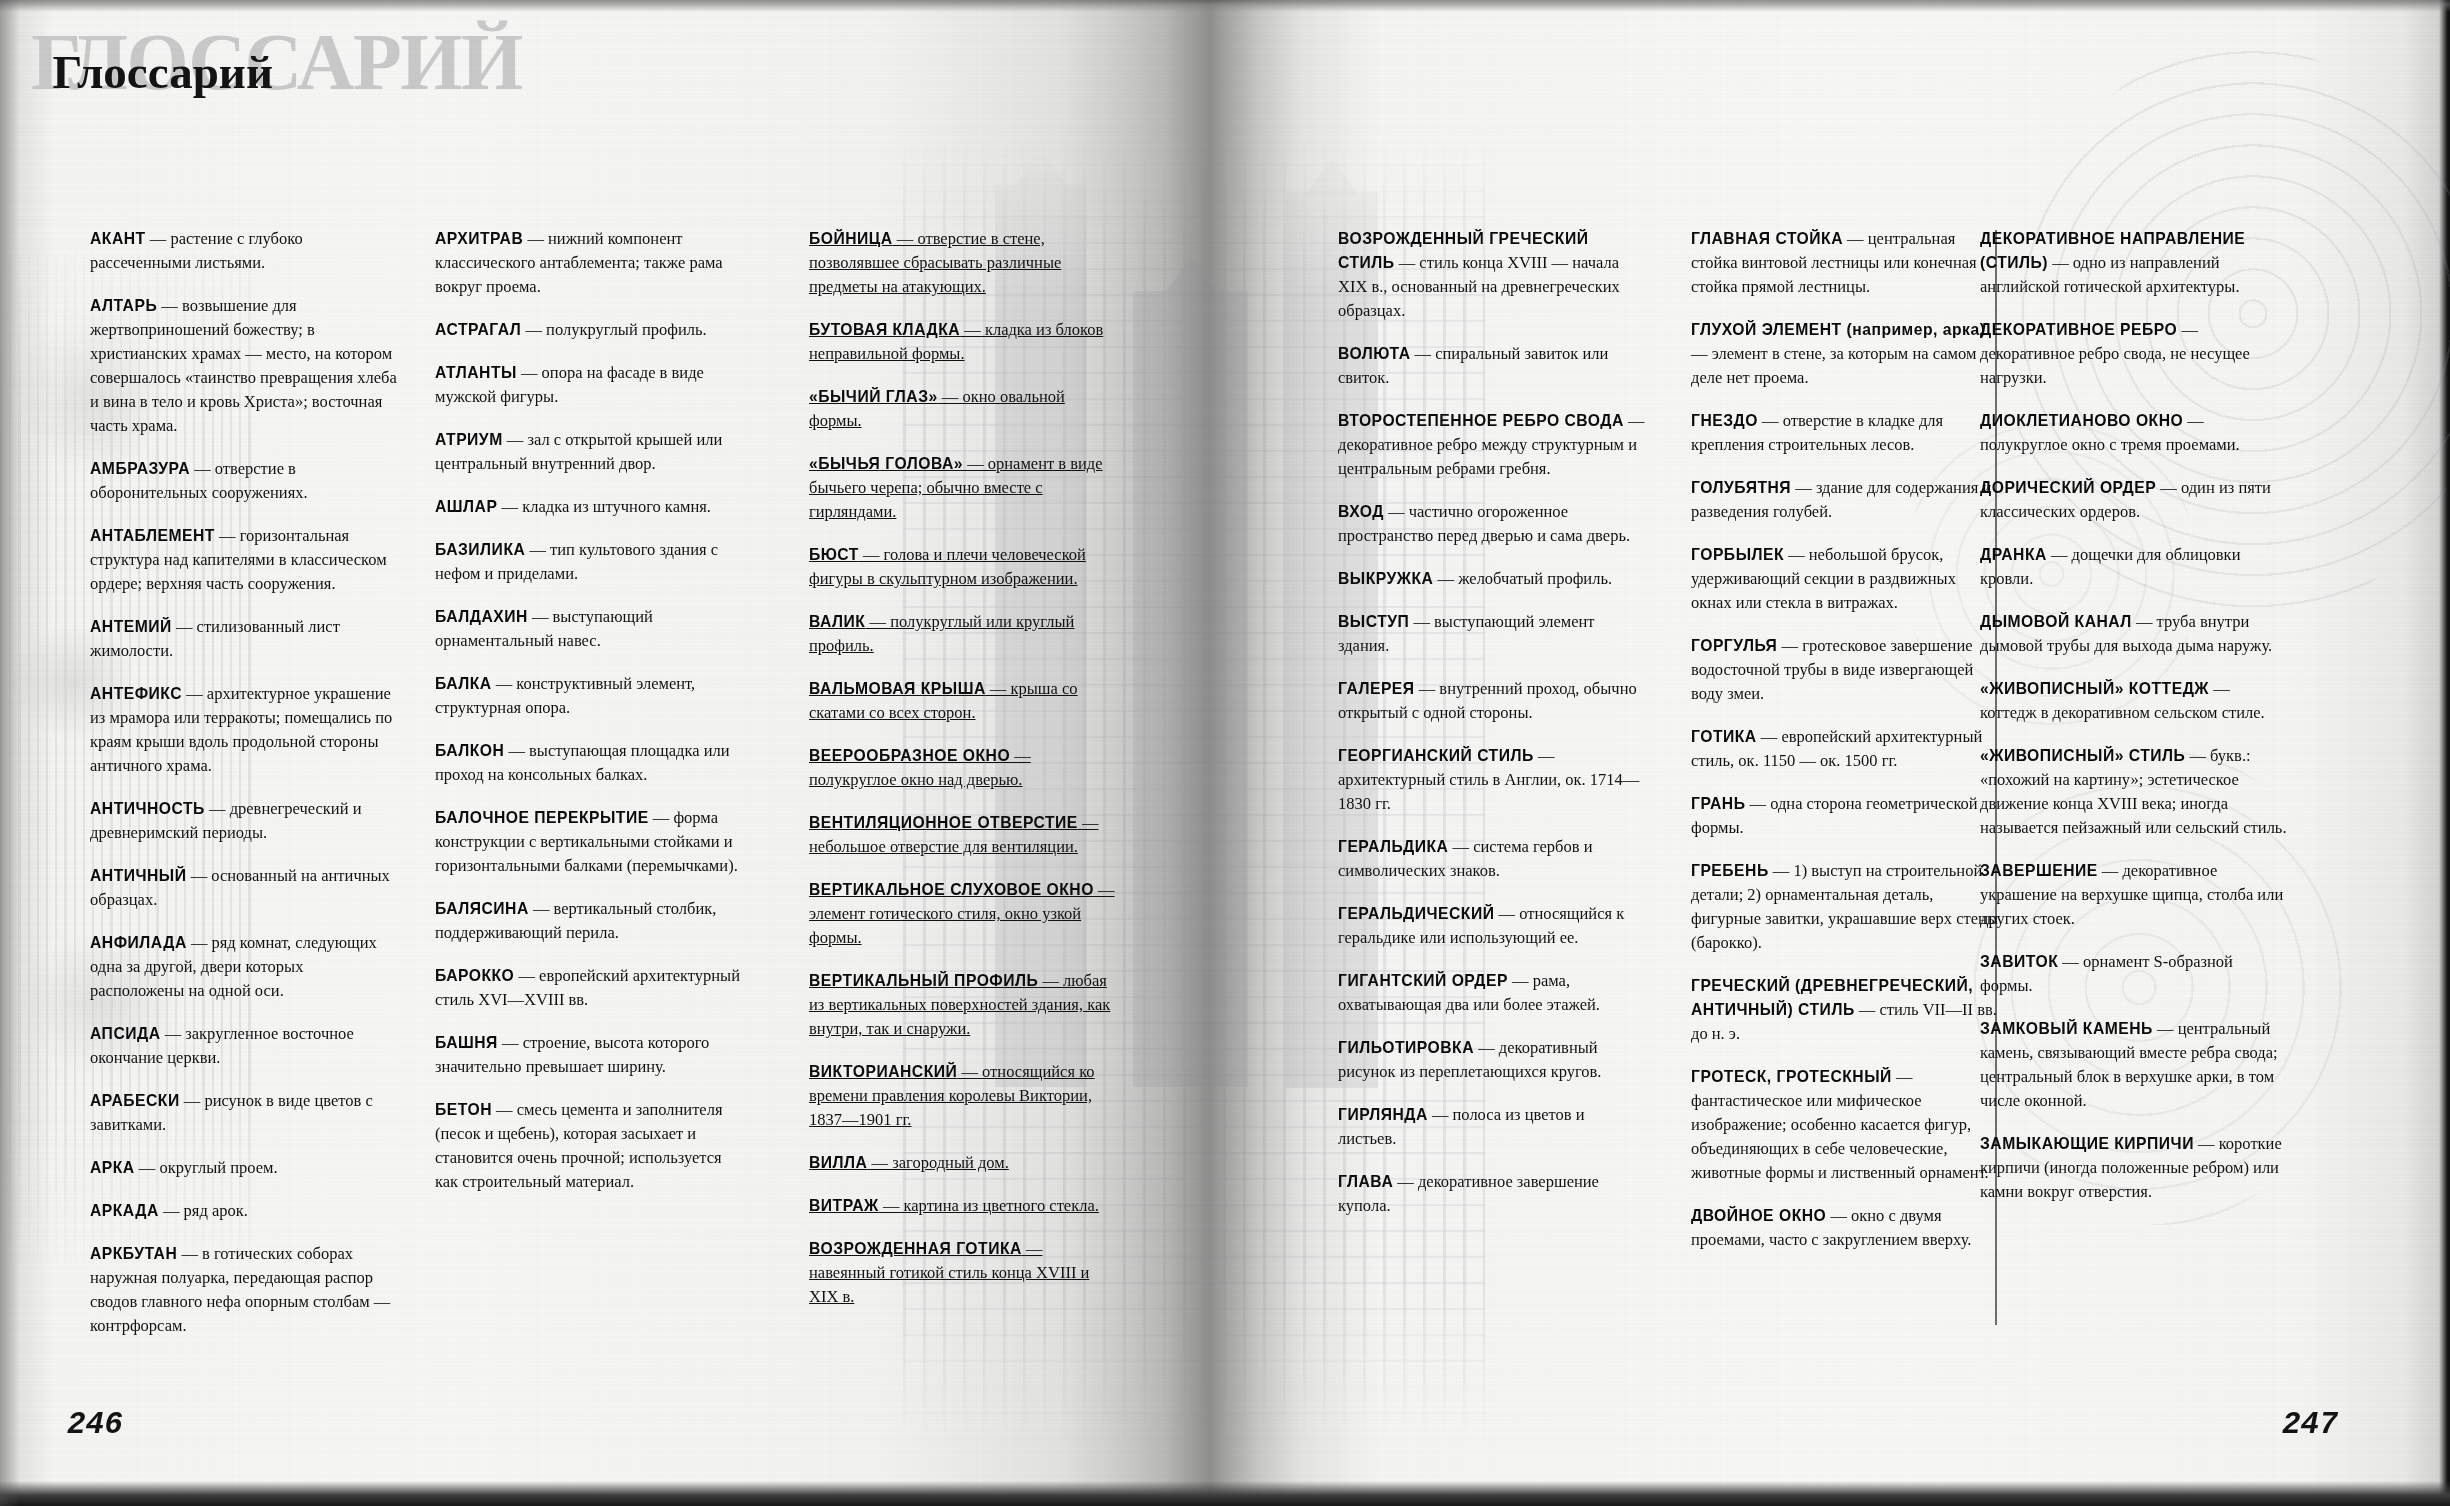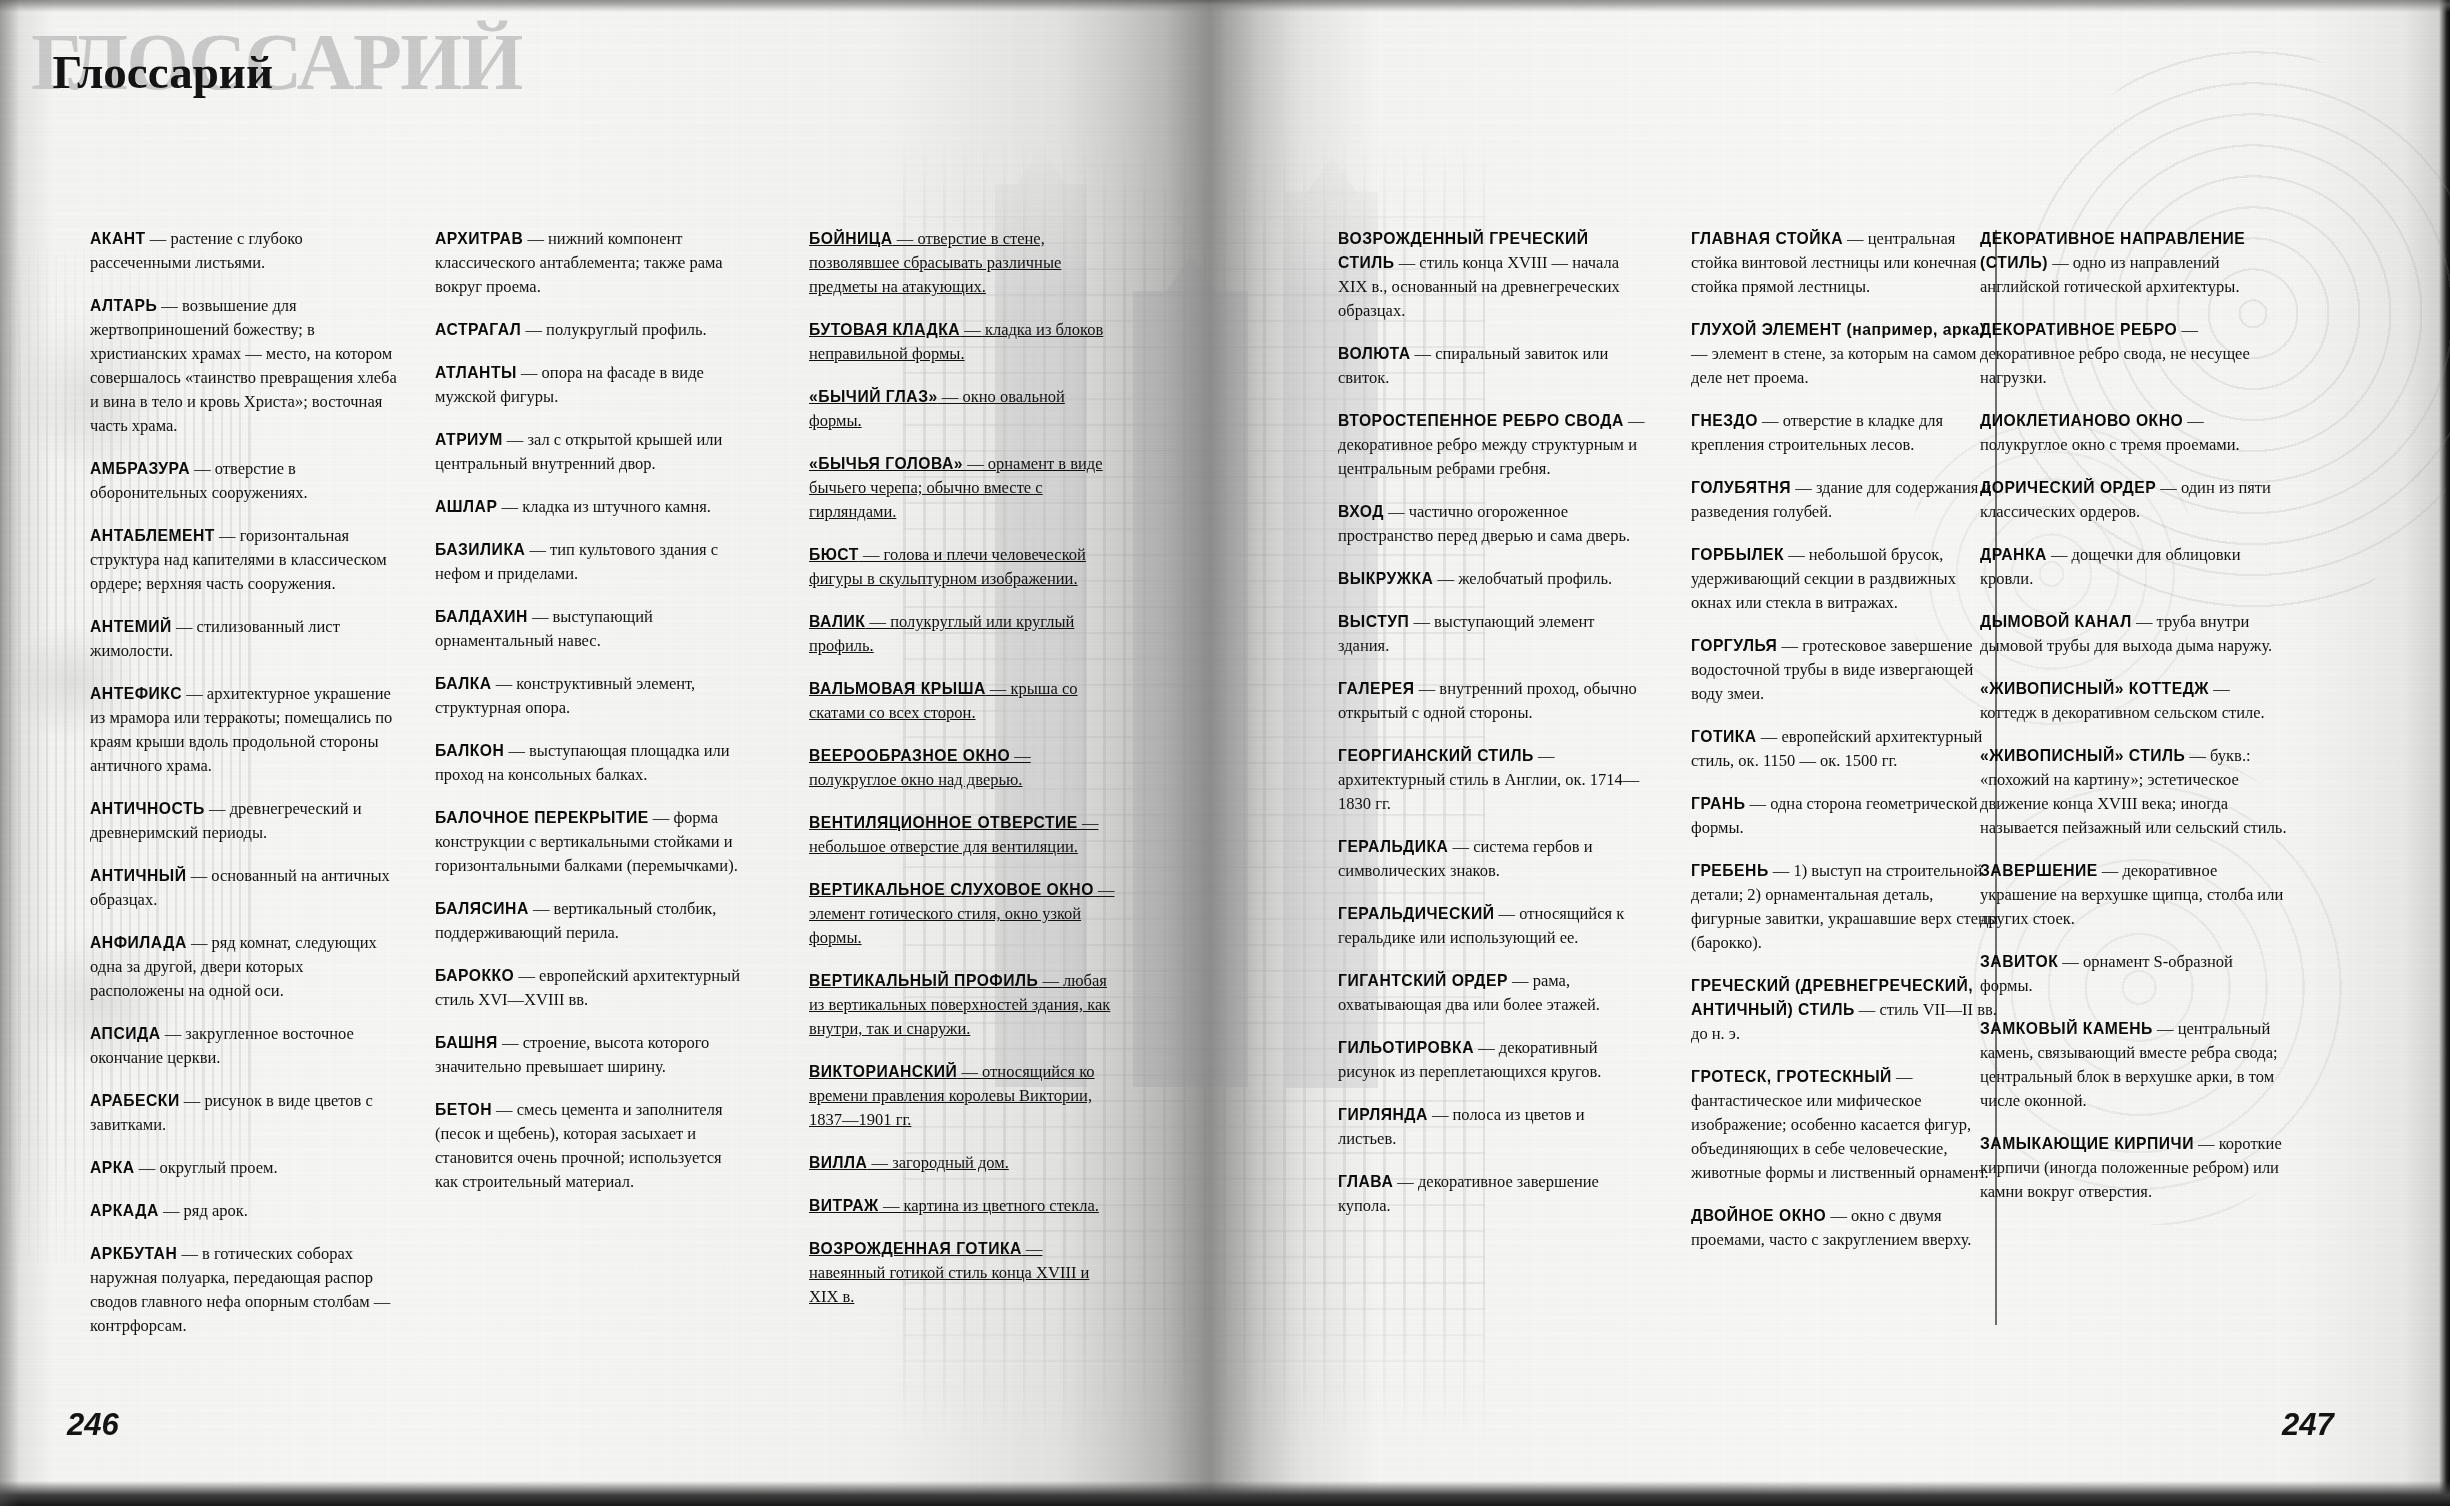--- a/index.html
+++ b/index.html
@@ -113,21 +113,21 @@
     color:#0c0c0c;
   }
   .def{font-family:"Liberation Serif", serif;}
 
   
   .rule{position:absolute;top:230px;width:1.5px;height:1095px;background:#575757;opacity:.85;}
   .rule-a{left:1995px;}
 
   
   .folio{
-    position:absolute;font-family:Liberation Sans, sans-serif;
+    position:absolute;font-family:Liberation Mono, monospace;
     font-style:italic;font-weight:700;font-size:31px;color:#141414;
   }
   .folio-l{left:67px;top:1407px;}
   .folio-r{left:2282px;top:1407px;}
 </style>
 </head>
 <body>
 
 <div id="page">
 

